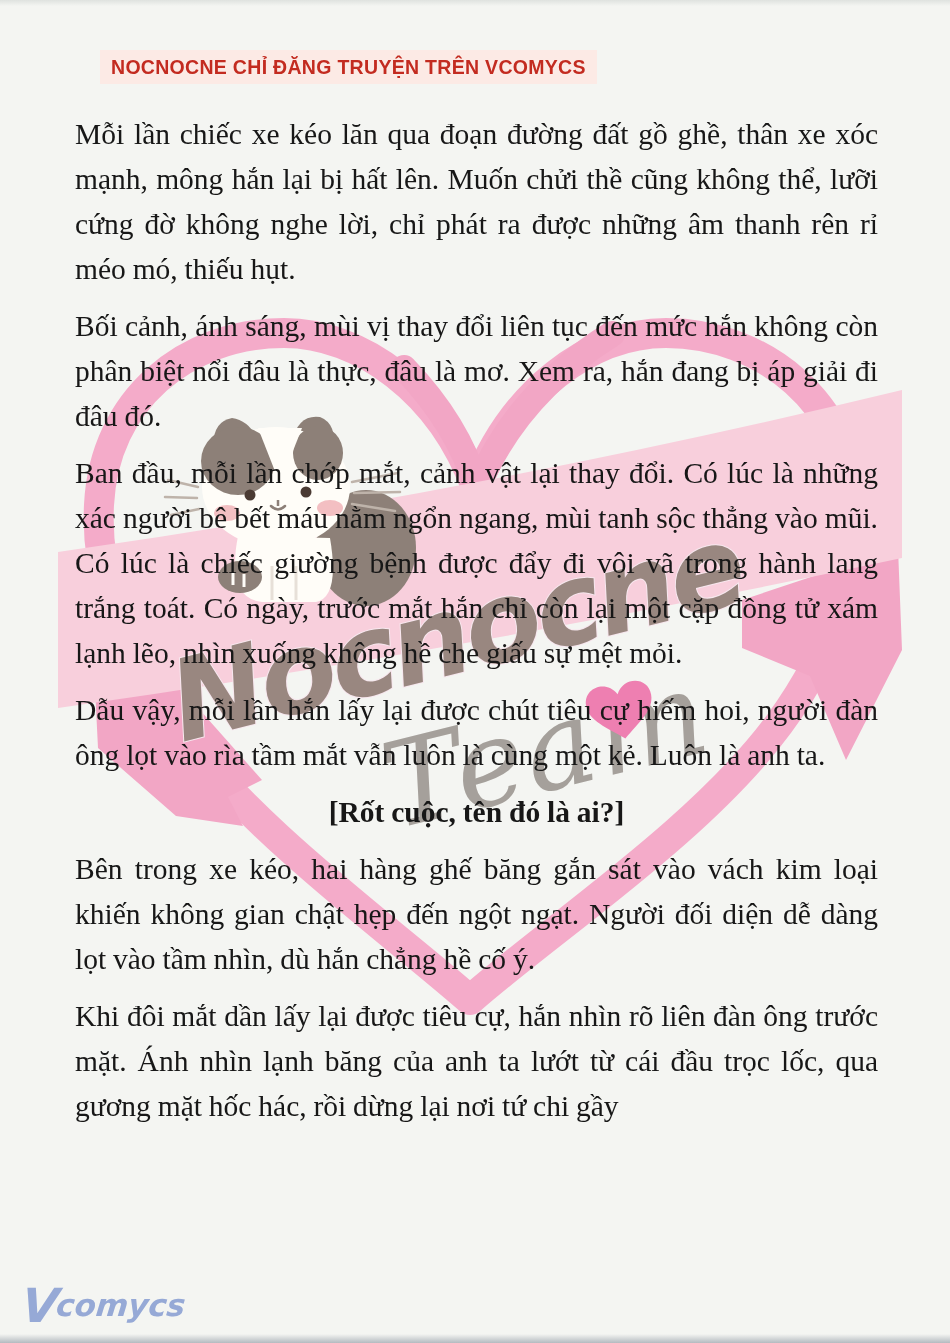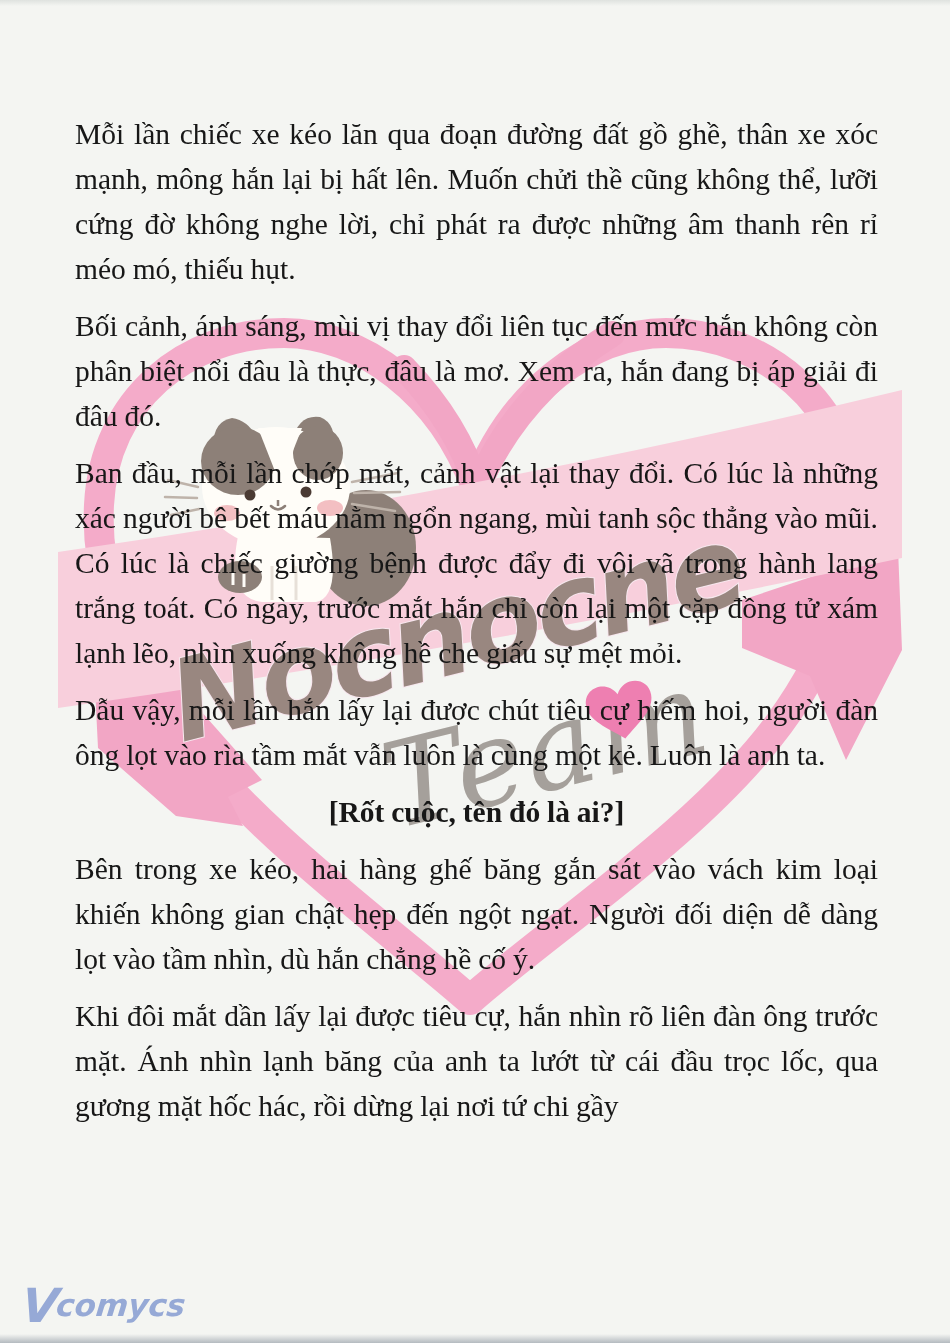--- a/index.html
+++ b/index.html
@@ -146,20 +146,21 @@
         <line x1="198" y1="487" x2="168" y2="480"></line>
         <line x1="197" y1="498" x2="165" y2="497"></line>
         <line x1="199" y1="509" x2="171" y2="515"></line>
         <line x1="352" y1="482" x2="398" y2="473"></line>
         <line x1="354" y1="493" x2="400" y2="492"></line>
         <line x1="352" y1="504" x2="395" y2="511"></line>
       </g>
     </g>
   </svg>
 
+  <div class="header-badge">NOCNOCNE CHỈ ĐĂNG TRUYỆN TRÊN VCOMYCS</div>
 
   <div class="content">
     <p>Mỗi lần chiếc xe kéo lăn qua đoạn đường đất gồ ghề, thân xe xóc mạnh, mông hắn lại bị hất lên. Muốn chửi thề cũng không thể, lưỡi cứng đờ không nghe lời, chỉ phát ra được những âm thanh rên rỉ méo mó, thiếu hụt.</p>
     <p>Bối cảnh, ánh sáng, mùi vị thay đổi liên tục đến mức hắn không còn phân biệt nổi đâu là thực, đâu là mơ. Xem ra, hắn đang bị áp giải đi đâu đó.</p>
     <p>Ban đầu, mỗi lần chớp mắt, cảnh vật lại thay đổi. Có lúc là những xác người bê bết máu nằm ngổn ngang, mùi tanh sộc thẳng vào mũi. Có lúc là chiếc giường bệnh được đẩy đi vội vã trong hành lang trắng toát. Có ngày, trước mắt hắn chỉ còn lại một cặp đồng tử xám lạnh lẽo, nhìn xuống không hề che giấu sự mệt mỏi.</p>
     <p>Dẫu vậy, mỗi lần hắn lấy lại được chút tiêu cự hiếm hoi, người đàn ông lọt vào rìa tầm mắt vẫn luôn là cùng một kẻ. Luôn là anh ta.</p>
     <p class="thought-line">[Rốt cuộc, tên đó là ai?]</p>
     <p>Bên trong xe kéo, hai hàng ghế băng gắn sát vào vách kim loại khiến không gian chật hẹp đến ngột ngạt. Người đối diện dễ dàng lọt vào tầm nhìn, dù hắn chẳng hề cố ý.</p>
     <p>Khi đôi mắt dần lấy lại được tiêu cự, hắn nhìn rõ liên đàn ông trước mặt. Ánh nhìn lạnh băng của anh ta lướt từ cái đầu trọc lốc, qua gương mặt hốc hác, rồi dừng lại nơi tứ chi gầy</p>
   </div>

